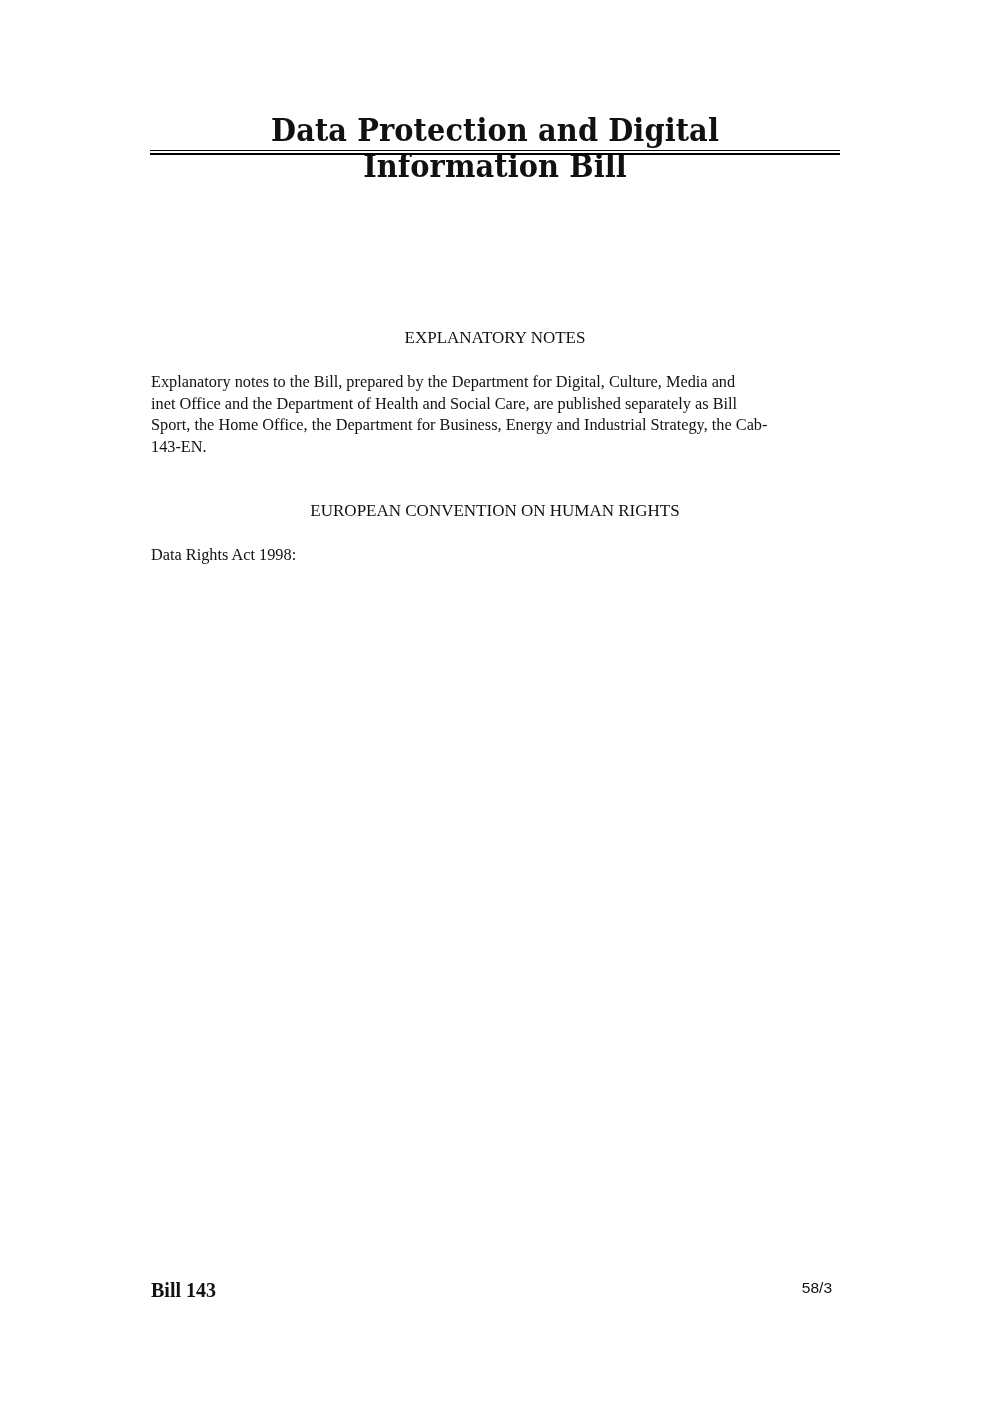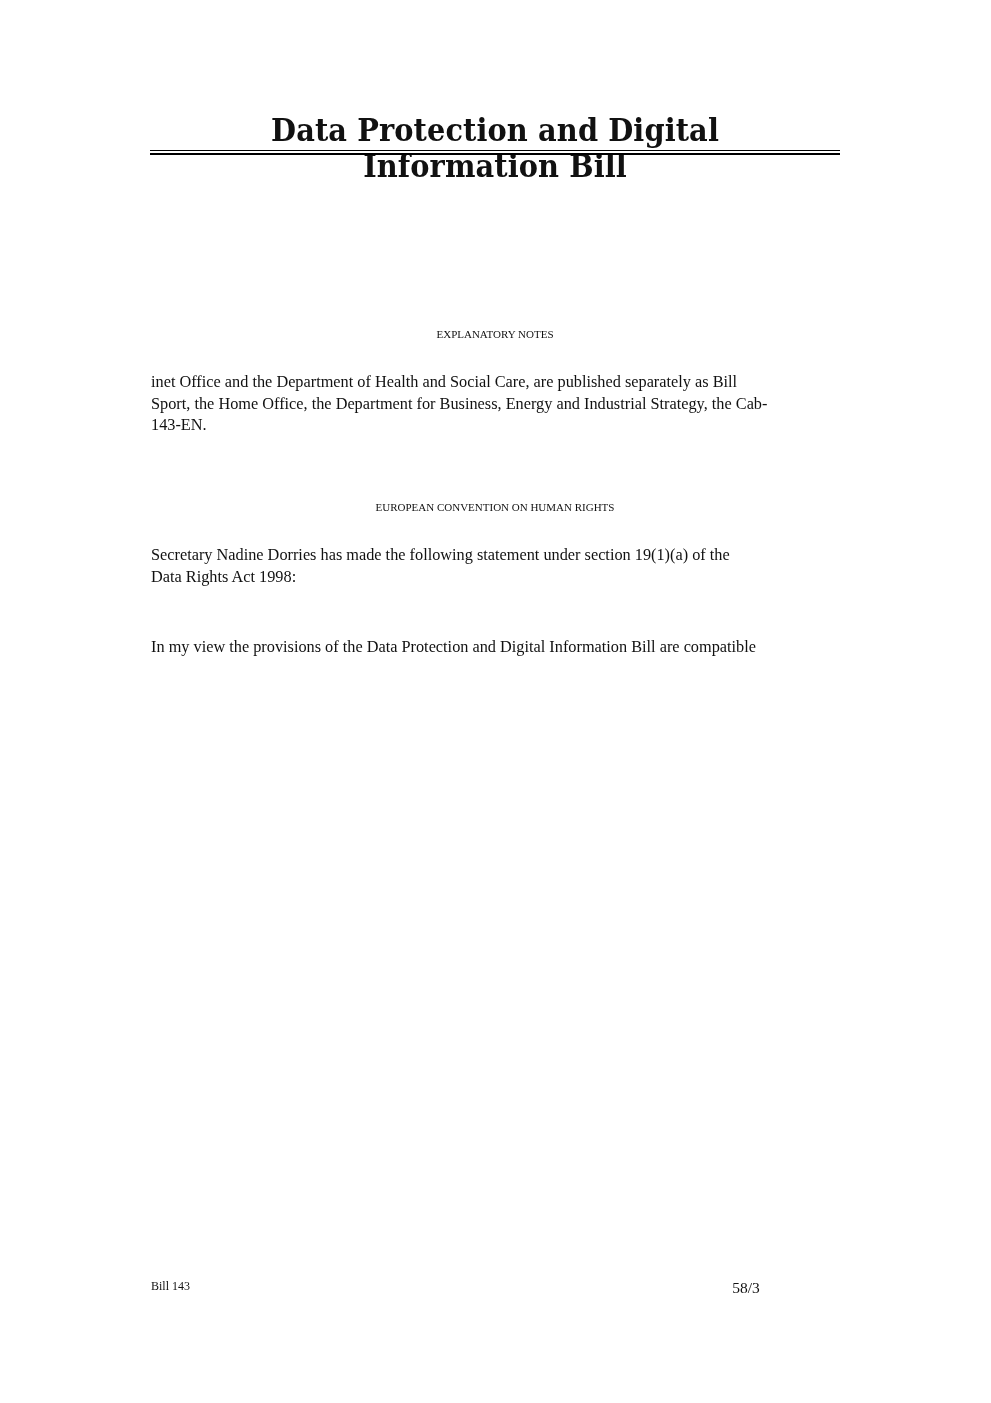--- a/index.html
+++ b/index.html
@@ -1,44 +1,43 @@
 <!DOCTYPE html>
 <html><head>
 <meta charset="utf-8">
 <style>
   html, body { margin:0; padding:0; background:#ffffff; }
   body { width:991px; height:1403px; position:relative; overflow:hidden; color:#111; font-family:"Liberation Serif", "DejaVu Serif", serif; }
   .title { position:absolute; left:150px; width:690px; top:112px; text-align:center; font-weight:bold; font-size:31px; letter-spacing:0.1px; font-family:"DejaVu Serif", "Liberation Serif", serif; transform:scaleX(0.93); transform-origin:center; }
   .rule-thin { position:absolute; left:150px; width:690px; top:150px; height:1px; background:#000; }
   .rule-thick { position:absolute; left:150px; width:690px; top:153px; height:2px; background:#000; }
-  .heading { position:absolute; left:150px; width:690px; text-align:center; font-size:11px; }
+  .heading { position:absolute; left:150px; width:690px; text-align:center; font-size:17px; }
   .para { position:absolute; left:151px; width:700px; font-size:16.3px; line-height:21.5px; }
-  .footer-left { position:absolute; left:151px; top:1279px; font-size:12px; }
-  .footer-right { position:absolute; left:676px; width:140px; text-align:center; top:1279px; font-size:16.5px; font-family:Liberation Serif, serif; font-size:15.5px; }
+  .footer-left { position:absolute; left:151px; top:1279px; font-size:20px;font-weight:bold; }
+  .footer-right { position:absolute; left:692px; width:140px; text-align:right; top:1279px; font-size:16.5px; font-family:Liberation Sans, sans-serif; font-size:15.5px; }
 </style>
 </head>
 <body>
 
 <div class="title">Data Protection and Digital Information Bill</div>
 <div class="rule-thin"></div>
 <div class="rule-thick"></div>
 
 <div class="heading" style="top:328px;">EXPLANATORY NOTES</div>
 
 <div class="para" style="top:371px;">
+  <div>Explanatory notes to the Bill, prepared by the Department for Digital, Culture, Media and</div>
   <div>inet Office and the Department of Health and Social Care, are published separately as Bill</div>
   <div>Sport, the Home Office, the Department for Business, Energy and Industrial Strategy, the Cab-</div>
   <div>143-EN.</div>
 </div>
 
 <div class="heading" style="top:501px;text-align:center;">EUROPEAN CONVENTION ON HUMAN RIGHTS</div>
 
 <div class="para" style="top:544px;">
-  <div>Secretary Nadine Dorries has made the following statement under section 19(1)(a) of the</div>
   <div>Data Rights Act 1998:</div>
 </div>
 
 <div class="para" style="top:636px;">
-  <div>In my view the provisions of the Data Protection and Digital Information Bill are compatible</div>
 </div>
 
 <div class="footer-left">Bill 143</div>
 <div class="footer-right">58/3</div>
 
 </body></html>

